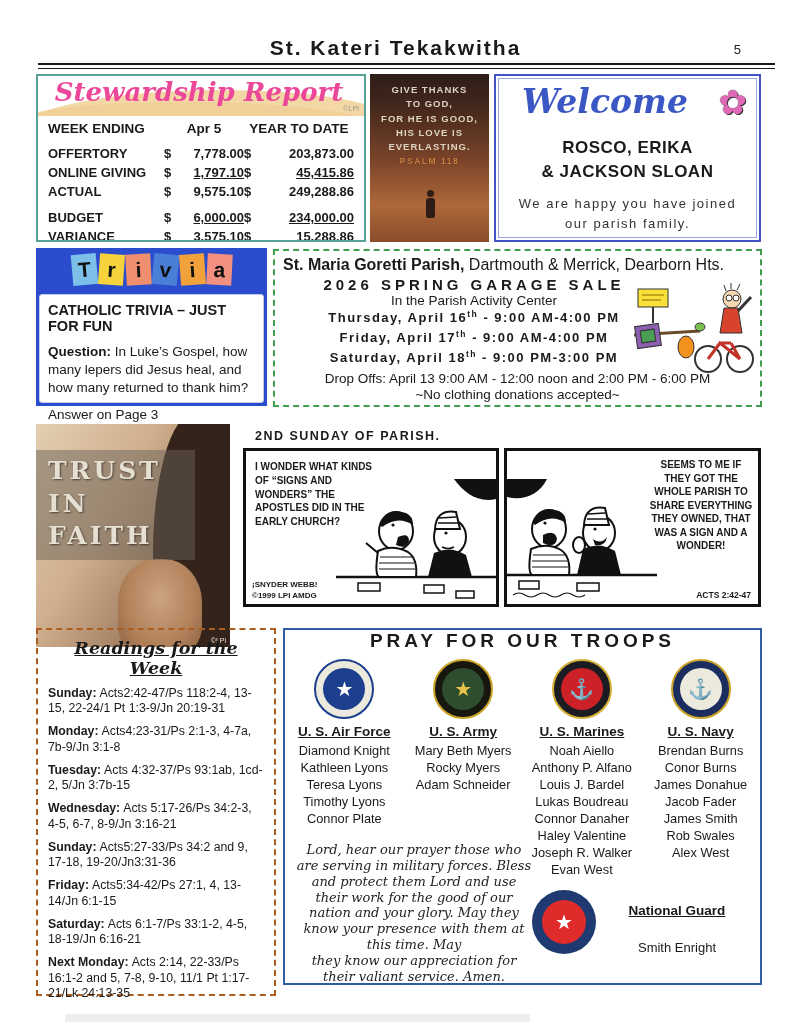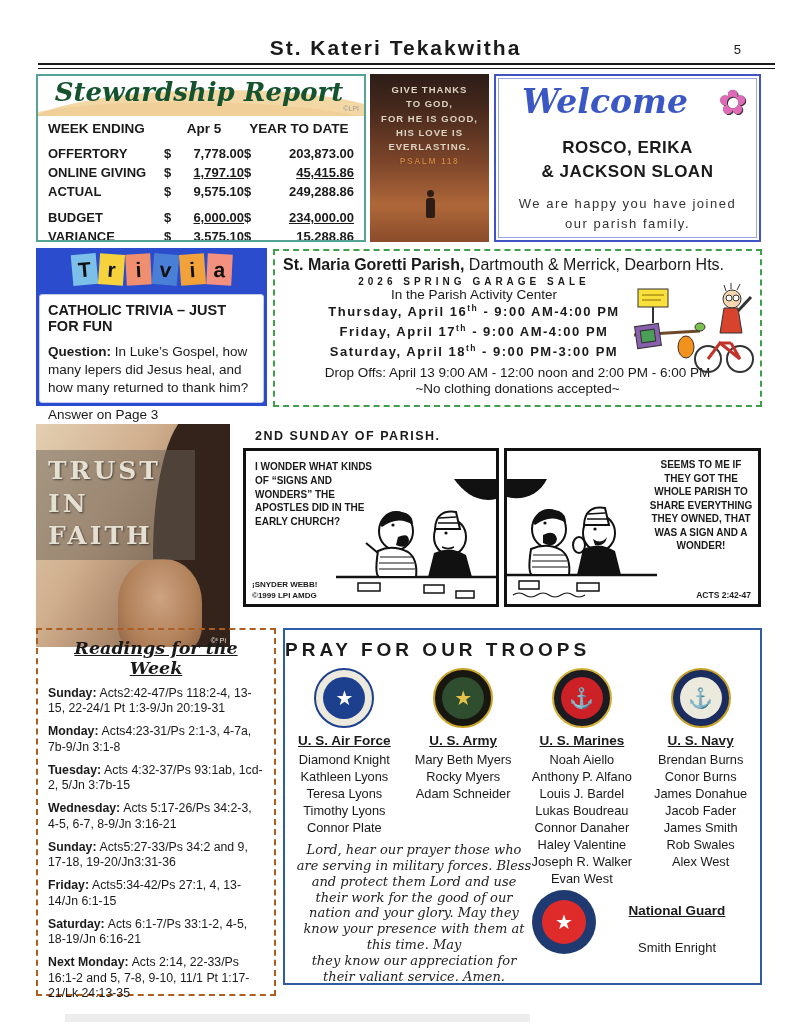--- a/index.html
+++ b/index.html
@@ -21,21 +21,21 @@
   
   .stew { position:absolute; left:36px; top:74px; width:330px; height:168px;
     border:2px solid #55a396; background:#fff; overflow:hidden; }
   .stew-banner { position:relative; height:40px; overflow:hidden; }
   .stew-wave { position:absolute; top:14px; left:-8%; width:116%; height:46px;
     background:#f3d8a6; border-radius:55% 45% 0 0 / 100% 65% 0 0; }
   .stew-wave2 { position:absolute; top:26px; left:-8%; width:116%; height:30px;
     background:#ecc98c; opacity:.55; border-radius:45% 55% 0 0 / 70% 100% 0 0; }
   .stew-title { position:absolute; top:1px; left:0; right:4px; text-align:center;
     font-family:"DejaVu Serif", serif; font-style:italic; font-weight:bold;
-    font-size:26px; color:#14532d; }
+    font-size:26px; color:#ec4899; }
   .stew-credit { position:absolute; top:29px; right:5px; font-size:7px; color:#9a9a92; }
   .stew-table { padding:3px 10px 0 10px; }
   .srow { display:grid; grid-template-columns:116px 14px 66px 22px 88px;
     font-size:13px; font-weight:bold; line-height:19px; }
   .srow.head { line-height:20px; margin-bottom:5px; font-size:13.5px; }
   .srow .c-wk { grid-column:2 / span 2; text-align:center; }
   .srow .c-ytd { grid-column:4 / span 2; text-align:center; }
   .srow .amt { text-align:right; }
   .srow .u { text-decoration:underline; }
   .srow.gap { margin-top:7px; }
@@ -80,21 +80,21 @@
   .triv-q { margin-top:9px; font-size:13.5px; line-height:1.32; }
   .triv-q .ql { font-weight:800; }
   .triv-ans { margin-top:11px; font-size:13.5px; }
 
   
   .gar { position:absolute; left:273px; top:249px; width:489px; height:158px;
     border:2px dashed #3f9f4d; padding:5px 8px; }
   .gar-l1 { font-size:16px; }
   .gar-l1 .b { font-weight:800; }
   .gar-block { width:382px; text-align:center; }
-  .gar-title { font-weight:800; font-size:10px; letter-spacing:4px; margin-top:2px; }
+  .gar-title { font-weight:800; font-size:15px; letter-spacing:4px; margin-top:2px; }
   .gar-loc { font-size:13.5px; }
   .gar-day { font-weight:800; font-size:13px; letter-spacing:1.5px; line-height:1.5; }
   .gar-day sup { font-size:8.5px; }
   .gar-drop { text-align:center; font-size:13.5px; margin-top:4px; }
   .gar-note { text-align:center; font-size:13.5px; margin-top:1px; }
   .gar-art { position:absolute; right:4px; top:32px; }
 
   
   .trust { position:absolute; left:36px; top:424px; width:194px; height:223px; overflow:hidden;
     background:linear-gradient(120deg,#e3cfb2 0%,#cfae8d 38%,#9d7a5e 70%,#5a4233 100%); }
@@ -128,22 +128,22 @@
   .read { position:absolute; left:36px; top:628px; width:240px; height:368px;
     border:2px dashed #ad5d20; padding:8px 10px; }
   .read-title { text-align:center; font-family:"DejaVu Serif", serif; font-style:italic;
     font-weight:800; font-size:17.5px; text-decoration:underline; margin-bottom:8px; }
   .read-entry { font-size:12.3px; line-height:1.26; margin-bottom:7.5px; }
   .read-entry .rday { font-weight:800; margin-right:3px; }
 
   
   .troops { position:absolute; left:283px; top:628px; width:479px; height:357px;
     border:2px solid #2e5da6; }
-  .troops-title { text-align:left; font-weight:800; font-size:19px; letter-spacing:4px;
-    margin-top:9px; }
+  .troops-title { text-align:center; font-weight:800; font-size:19px; letter-spacing:4px;
+    }
   .cols { display:flex; margin-top:7px; }
   .col { width:25%; text-align:center; }
   .seal { width:60px; height:60px; border-radius:50%; margin:0 auto 5px;
     display:flex; align-items:center; justify-content:center; }
   .seal .inner { width:42px; height:42px; border-radius:50%; display:flex;
     align-items:center; justify-content:center; font-size:20px; }
   .seal-af { background:#ece9dd; border:2px solid #1c3f8e; }
   .seal-af .inner { background:#1c3f8e; color:#fff; }
   .seal-army { background:#17170f; border:2px solid #c9a227; }
   .seal-army .inner { background:#2f4d2f; color:#e6c24a; }

